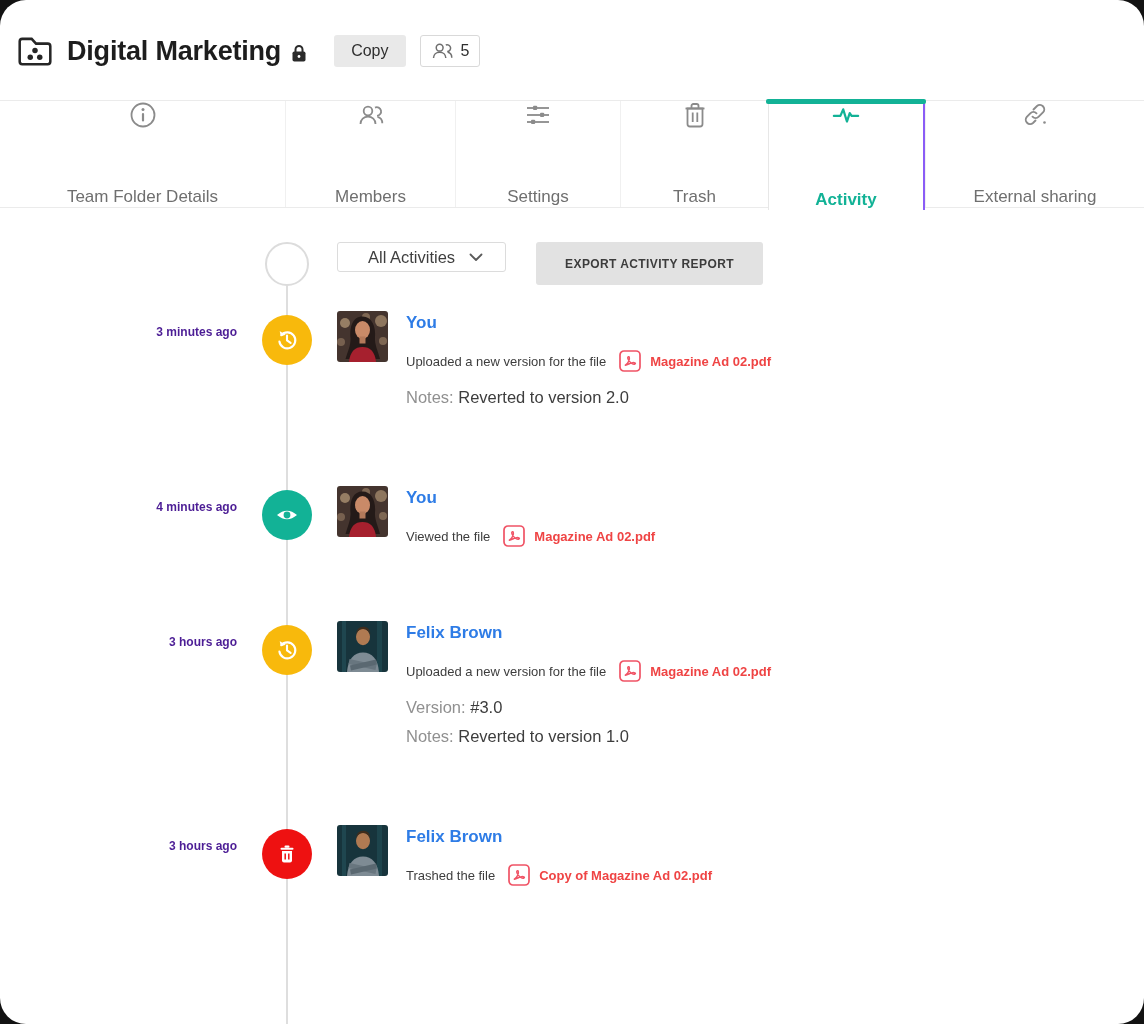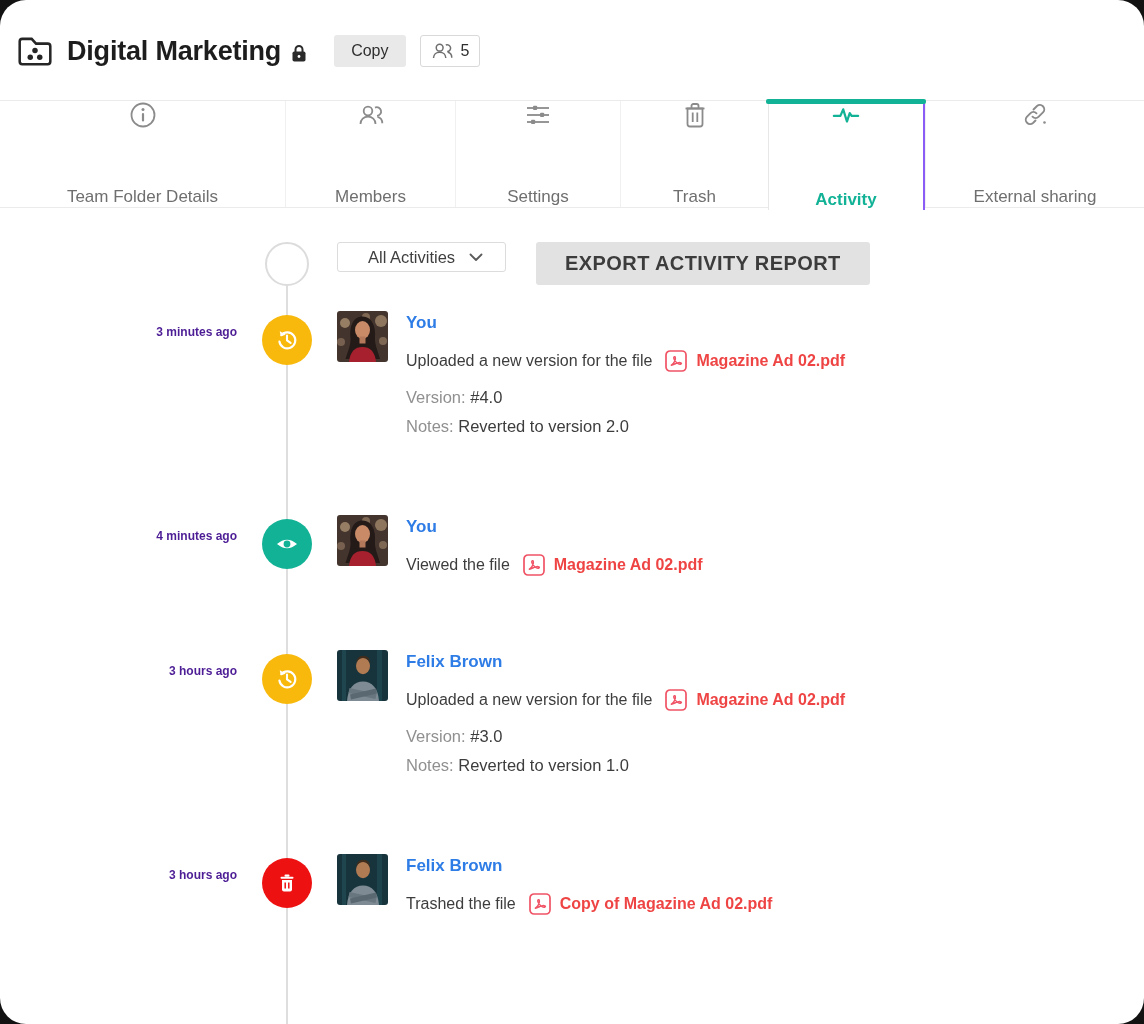--- a/index.html
+++ b/index.html
@@ -56,29 +56,29 @@
   .badge-yellow { background:#f8b90c; }
   .badge-teal { background:#12b296; }
   .badge-red { background:#ee1111; }
   .filter-row { margin-bottom:25px; }
   .filter-box {
     display:flex; align-items:center; gap:14px; border:1px solid #dcdcdc; border-radius:3px;
     background:#fff; height:30px; padding:0 22px 0 30px; font-size:16.5px; color:#3f3f3f; cursor:pointer;
   }
   .export-btn {
     margin-left:30px; background:#e2e2e2; border:none; border-radius:3px; height:43px;
-    padding:0 29px; font-family:inherit; font-size:20px; font-weight:700; letter-spacing:.4px;
+    padding:0 29px; font-family:inherit; font-size:12px; font-weight:700; letter-spacing:.4px;
     color:#3c3c3c; cursor:pointer;
   }
   .entry { margin-bottom:74px; }
   .avatar { width:51px; height:51px; border-radius:3px; overflow:hidden; flex:0 0 auto; box-shadow:0 0 0 1px rgba(0,0,0,.08) inset; }
   .avatar svg { display:block; }
   .entry-body { margin-left:18px; padding-top:2px; }
   .actor { font-size:17px; font-weight:700; color:#2e7ce6; margin-bottom:17px; display:inline-block; cursor:pointer; }
-  .action-line { display:flex; align-items:center; gap:9px; font-size:16px; color:#3d3d3d; }
+  .action-line { display:flex; align-items:center; gap:9px; font-size:13px; color:#3d3d3d; }
   .pdf-ic { width:22px; height:22px; margin-left:4px; flex:0 0 auto; }
   .file-name { font-weight:700; color:#ef4444; }
   .meta { margin-top:11px; font-size:16.5px; line-height:29px; }
   .meta .lbl { color:#909090; }
   .meta .val { color:#3d3d3d; }
 </style>
 </head>
 <body>
 
 <div class="card">
@@ -209,21 +209,20 @@
         <span class="actor">You</span>
         <div class="action-line">
           <span>Uploaded a new version for the file</span>
           <svg class="pdf-ic" viewBox="0 0 22 22">
             <rect x="1" y="1" width="20" height="20" rx="4" fill="none" stroke="#f05365" stroke-width="1.7"></rect>
             <path d="M6.3 15.2 C8.6 14.1 11.2 9.3 10.3 7.2 C9.7 5.9 8.2 6.8 8.9 8.7 C9.8 11.3 13.3 15 15.9 14 C17.5 13.3 15.3 11.9 12.8 12.8 C10.6 13.6 7.9 14.9 6.3 15.2 Z" fill="none" stroke="#f05365" stroke-width="1.4" stroke-linejoin="round"></path>
           </svg>
           <span class="file-name">Magazine Ad 02.pdf</span>
         </div>
         <div class="meta">
-          <div><span class="lbl">Version:</span> <span class="val">#4.0</span></div>
           <div><span class="lbl">Notes:</span> <span class="val">Reverted to version 2.0</span></div>
         </div>
       </div>
     </div>
 
     <div class="row entry">
       <div class="col-time">4 minutes ago</div>
       <div class="col-badge">
         <div class="act-badge badge-teal">
           <svg viewBox="0 0 26 26">

